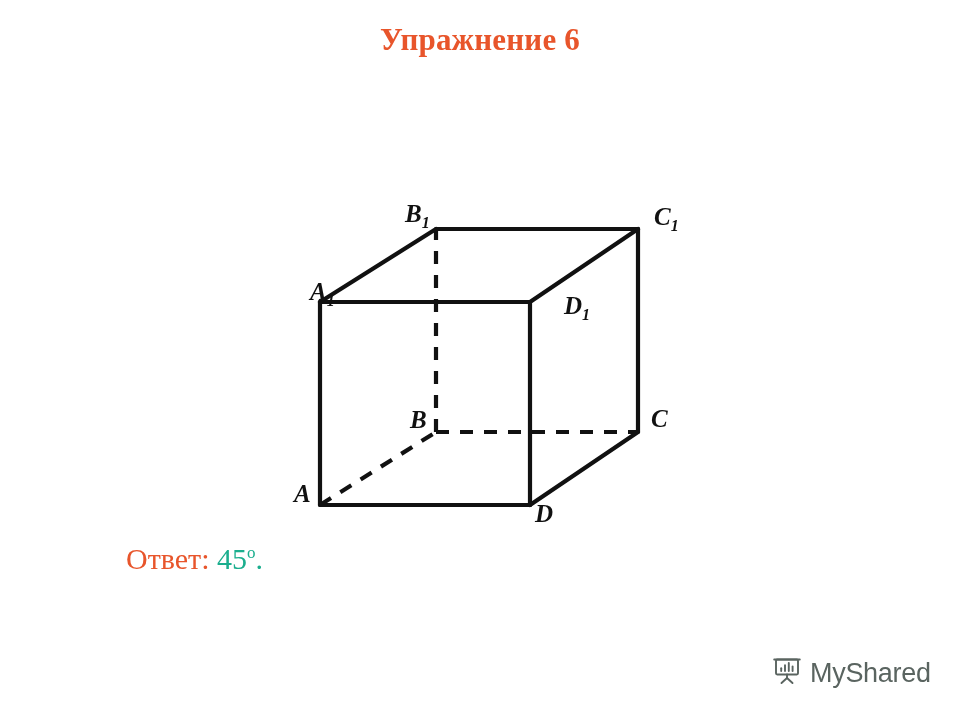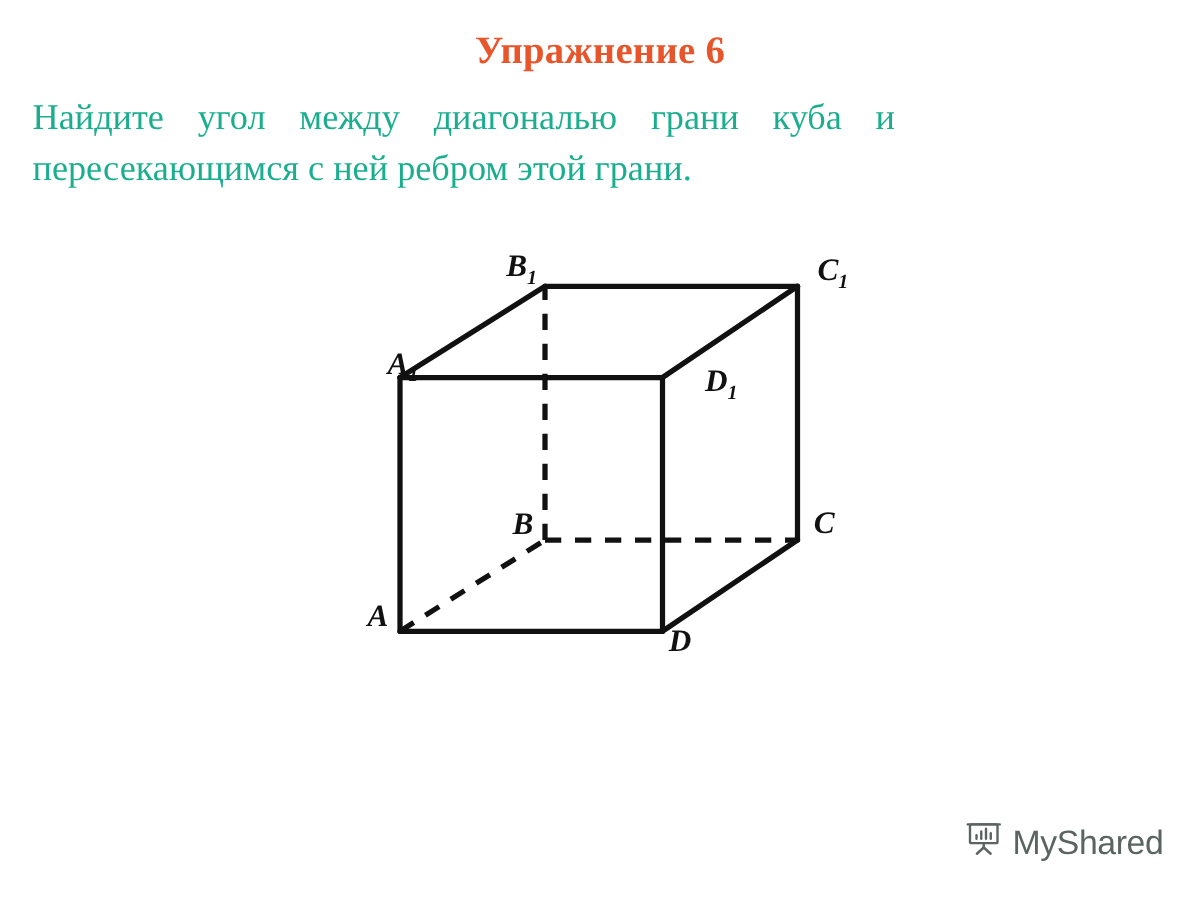--- a/index.html
+++ b/index.html
@@ -112,24 +112,20 @@
     font-weight: 700;
   }
 </style>
 </head>
 <body>
 
 <div class="slide">
 
   <div class="title">Упражнение 6</div>
 
-  <div class="body-text">
-    <span class="line1">Найдите угол между диагональю грани куба и</span>
-    <span class="line2">пересекающимся с ней ребром этой грани.</span>
-  </div>
 
   <svg class="figure" viewBox="0 0 960 720" width="960" height="720">
     <g id="solid-edges" stroke="#111111" stroke-width="4.2" stroke-linecap="round" fill="none">
         <line x1="320" y1="302" x2="436" y2="229"></line>
         <line x1="436" y1="229" x2="638" y2="229"></line>
         <line x1="638" y1="229" x2="530" y2="302"></line>
         <line x1="530" y1="302" x2="320" y2="302"></line>
         <line x1="320" y1="302" x2="320" y2="505"></line>
         <line x1="638" y1="229" x2="638" y2="432"></line>
         <line x1="530" y1="302" x2="530" y2="505"></line>
@@ -147,20 +143,23 @@
       <div class="vertex-label" style="left: 286px; top: 278px; margin-left: 24px;"><span>A</span><span class="sub">1</span></div>
       <div class="vertex-label" style="left: 405px; top: 200px;"><span>B</span><span class="sub">1</span></div>
       <div class="vertex-label" style="left: 654px; top: 203px;"><span>C</span><span class="sub">1</span></div>
       <div class="vertex-label" style="left: 564px; top: 292px;"><span>D</span><span class="sub">1</span></div>
       <div class="vertex-label" style="left: 294px; top: 480px;"><span>A</span></div>
       <div class="vertex-label" style="left: 410px; top: 406px;"><span>B</span></div>
       <div class="vertex-label" style="left: 651px; top: 405px;"><span>C</span></div>
       <div class="vertex-label" style="left: 535px; top: 500px;"><span>D</span></div>
     </div>
 
+  <div class="answer">
+    <span>Ответ:</span><span>&nbsp;</span><span class="value">45</span><span class="deg">о</span><span class="dot">.</span>
+  </div>
 
   <div class="watermark">
     <span>
       <svg width="30" height="30" viewBox="0 0 30 30" fill="none" stroke="#5A6460" stroke-width="1.9" stroke-linecap="round">
         <rect x="4" y="4.5" width="22" height="15" rx="1.2"></rect>
         <line x1="2.2" y1="4.5" x2="27.8" y2="4.5"></line>
         <line x1="15" y1="19.5" x2="15" y2="23"></line>
         <line x1="15" y1="23" x2="9.5" y2="28"></line>
         <line x1="15" y1="23" x2="20.5" y2="28"></line>
         <line x1="9.2" y1="16" x2="9.2" y2="13.2"></line>

